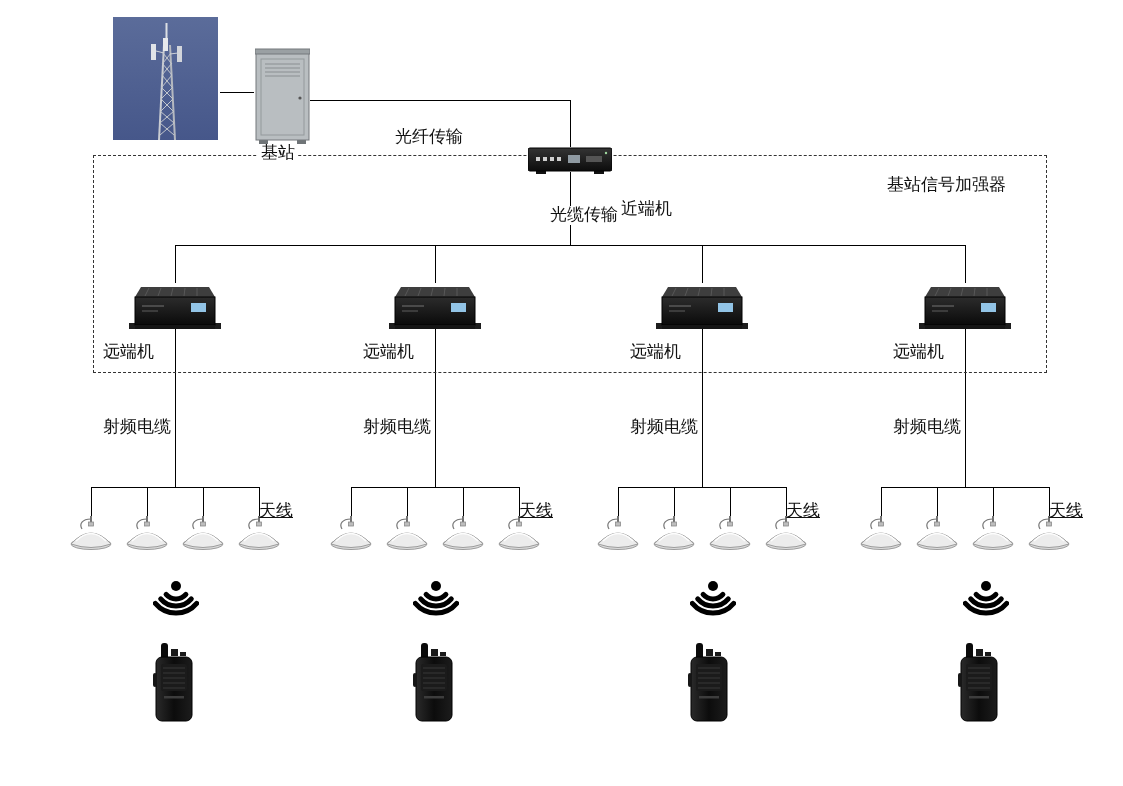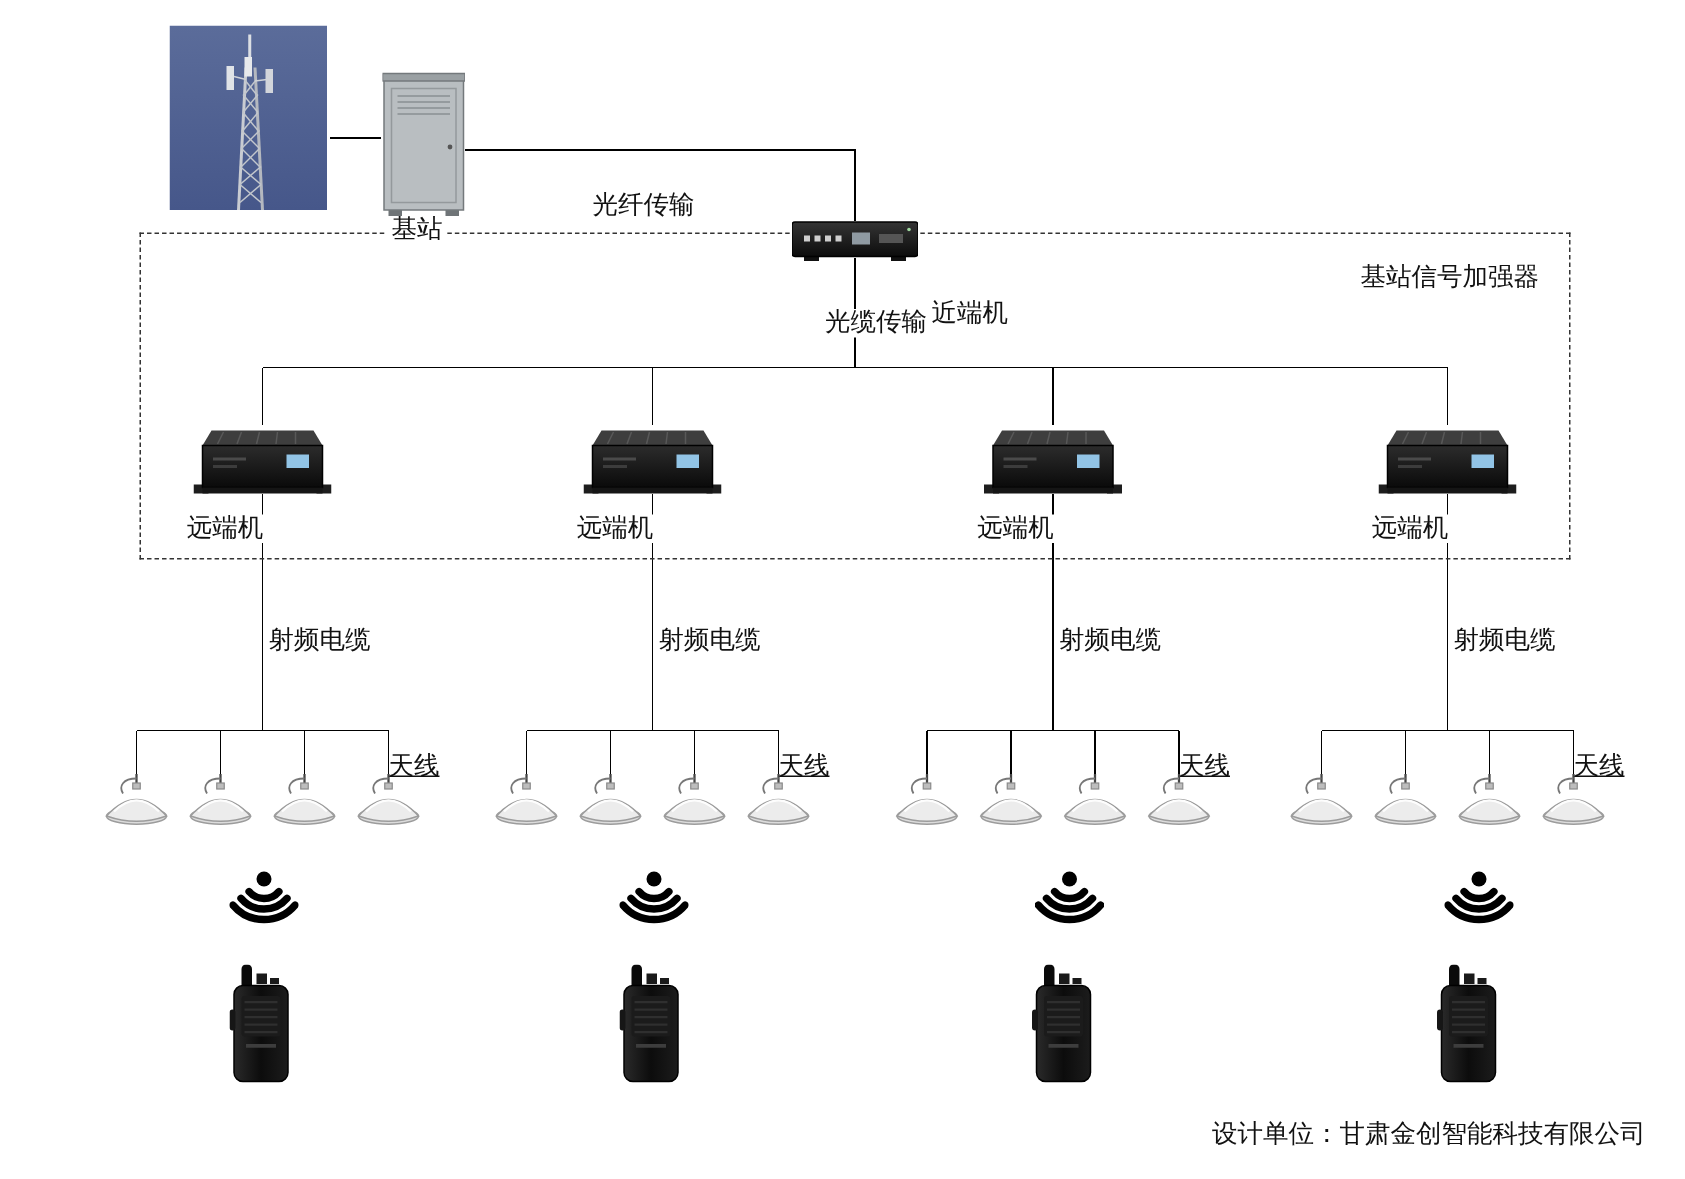--- a/index.html
+++ b/index.html
@@ -17,22 +17,22 @@
     border:1px dashed #333;
   }
   .abs { position:absolute; }
   .label {
     position:absolute; font-size:17px; color:#111; white-space:nowrap;
     line-height:1.1;
   }
   .label .bg { background:#fff; padding:0 3px; display:inline-block; }
   .branch { position:absolute; top:283px; width:220px; height:460px; }
   .remote-device { position:absolute; left:64px; top:0; width:92px; height:50px; }
-  .remote-label { position:absolute; top:60px; left:35px; width:100px; text-align:center; }
-  .rf-label { position:absolute; top:135px; left:35px; width:150px; text-align:right; }
+  .remote-label { position:absolute; top:60px; left:35px; width:100px; text-align:left; }
+  .rf-label { position:absolute; top:135px; left:35px; width:150px; text-align:left; }
   .ant-label { position:absolute; top:219px; left:194px;text-decoration:underline; }
   .ceiling-antenna { position:absolute; top:233px; width:46px; height:38px; }
   .ant-0{left:3px} .ant-1{left:59px} .ant-2{left:115px} .ant-3{left:171px}
   .wifi { position:absolute; left:88px; top:295px; width:46px; height:48px; }
   .walkie { position:absolute; left:88px; top:360px; width:44px; height:80px; }
   .footer-label { position:absolute; left:808px; top:744px; font-size:17px; color:#111; white-space:nowrap; }
 </style>
 </head>
 <body>
 
@@ -130,21 +130,21 @@
 
   <div class="label" style="left:258px; top:144px;">
     <span class="bg">基站</span>
   </div>
   <div class="label" style="left:392px; top:128px;">
     <span class="bg">光纤传输</span>
   </div>
   <div class="label" style="left:618px; top:160px;margin-top:40px;">
     <span class="bg">近端机</span>
   </div>
-  <div class="label" style="left:904px; top:176px;text-decoration:underline;">
+  <div class="label" style="left:884px; top:176px;text-decoration:underline;">
     <span class="bg">基站信号加强器</span>
   </div>
   <div class="label" style="left:547px; top:206px;">
     <span class="bg">光缆传输</span>
   </div>
 
   <div class="branch" style="left:65px;">
     <div class="remote-device">
       <svg width="92" height="50" viewBox="0 0 92 50" xmlns="http://www.w3.org/2000/svg">
         <defs>
@@ -558,15 +558,14 @@
             <line x1="10" y1="30" x2="32" y2="30"></line>
           <line x1="10" y1="35" x2="32" y2="35"></line>
             <line x1="10" y1="40" x2="32" y2="40"></line>
           <line x1="10" y1="45" x2="32" y2="45"></line>
         </g>
         <rect x="11" y="53" width="20" height="2.5" fill="#3d3d3d"></rect>
       </svg>
     </div>
   </div>
 
-  <div class="footer-label">设计单位：甘肃金创智能科技有限公司</div>
 
 </div>
 
 </body></html>

